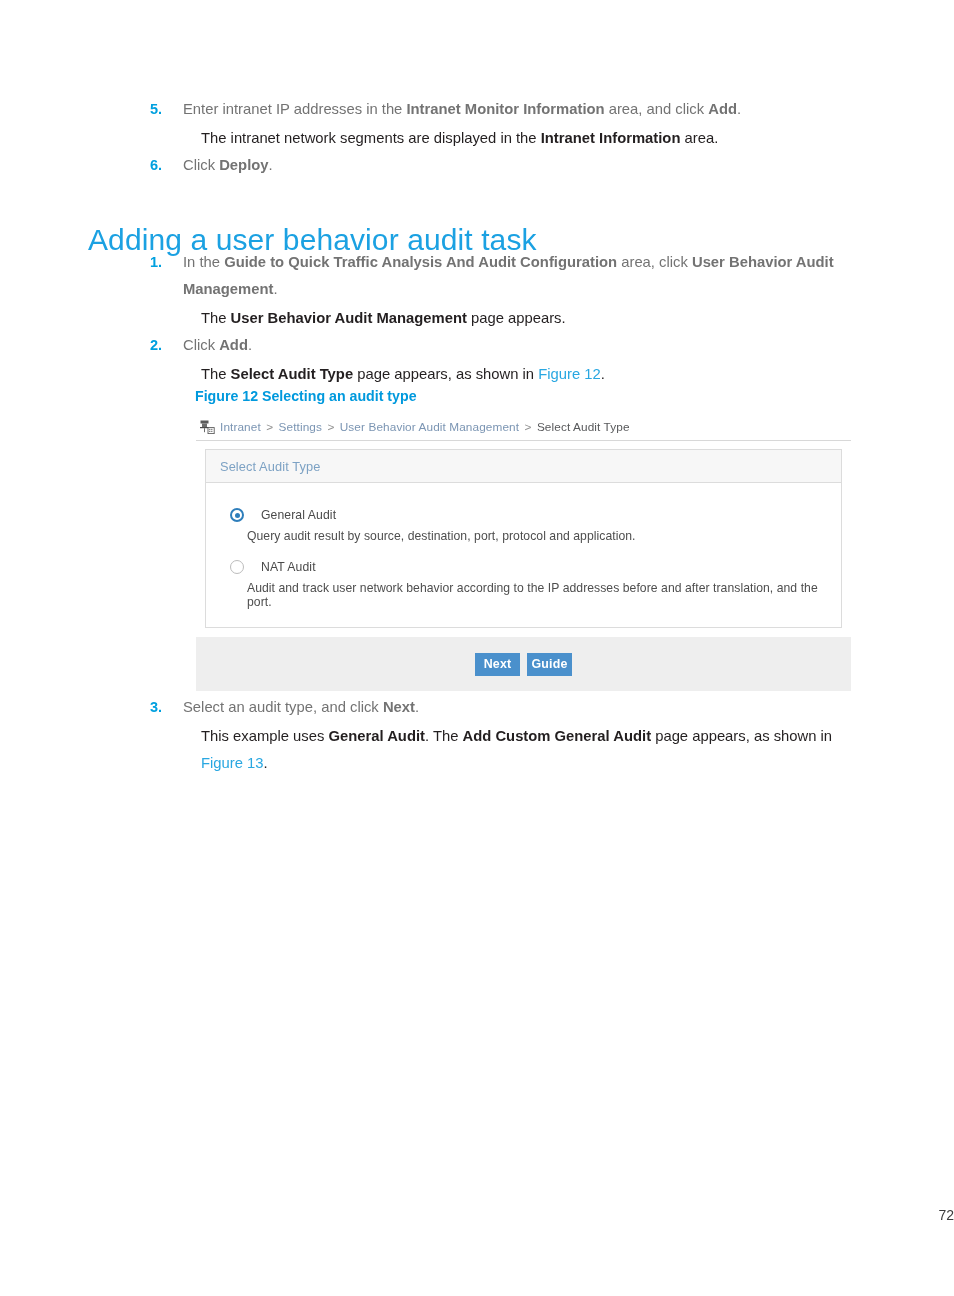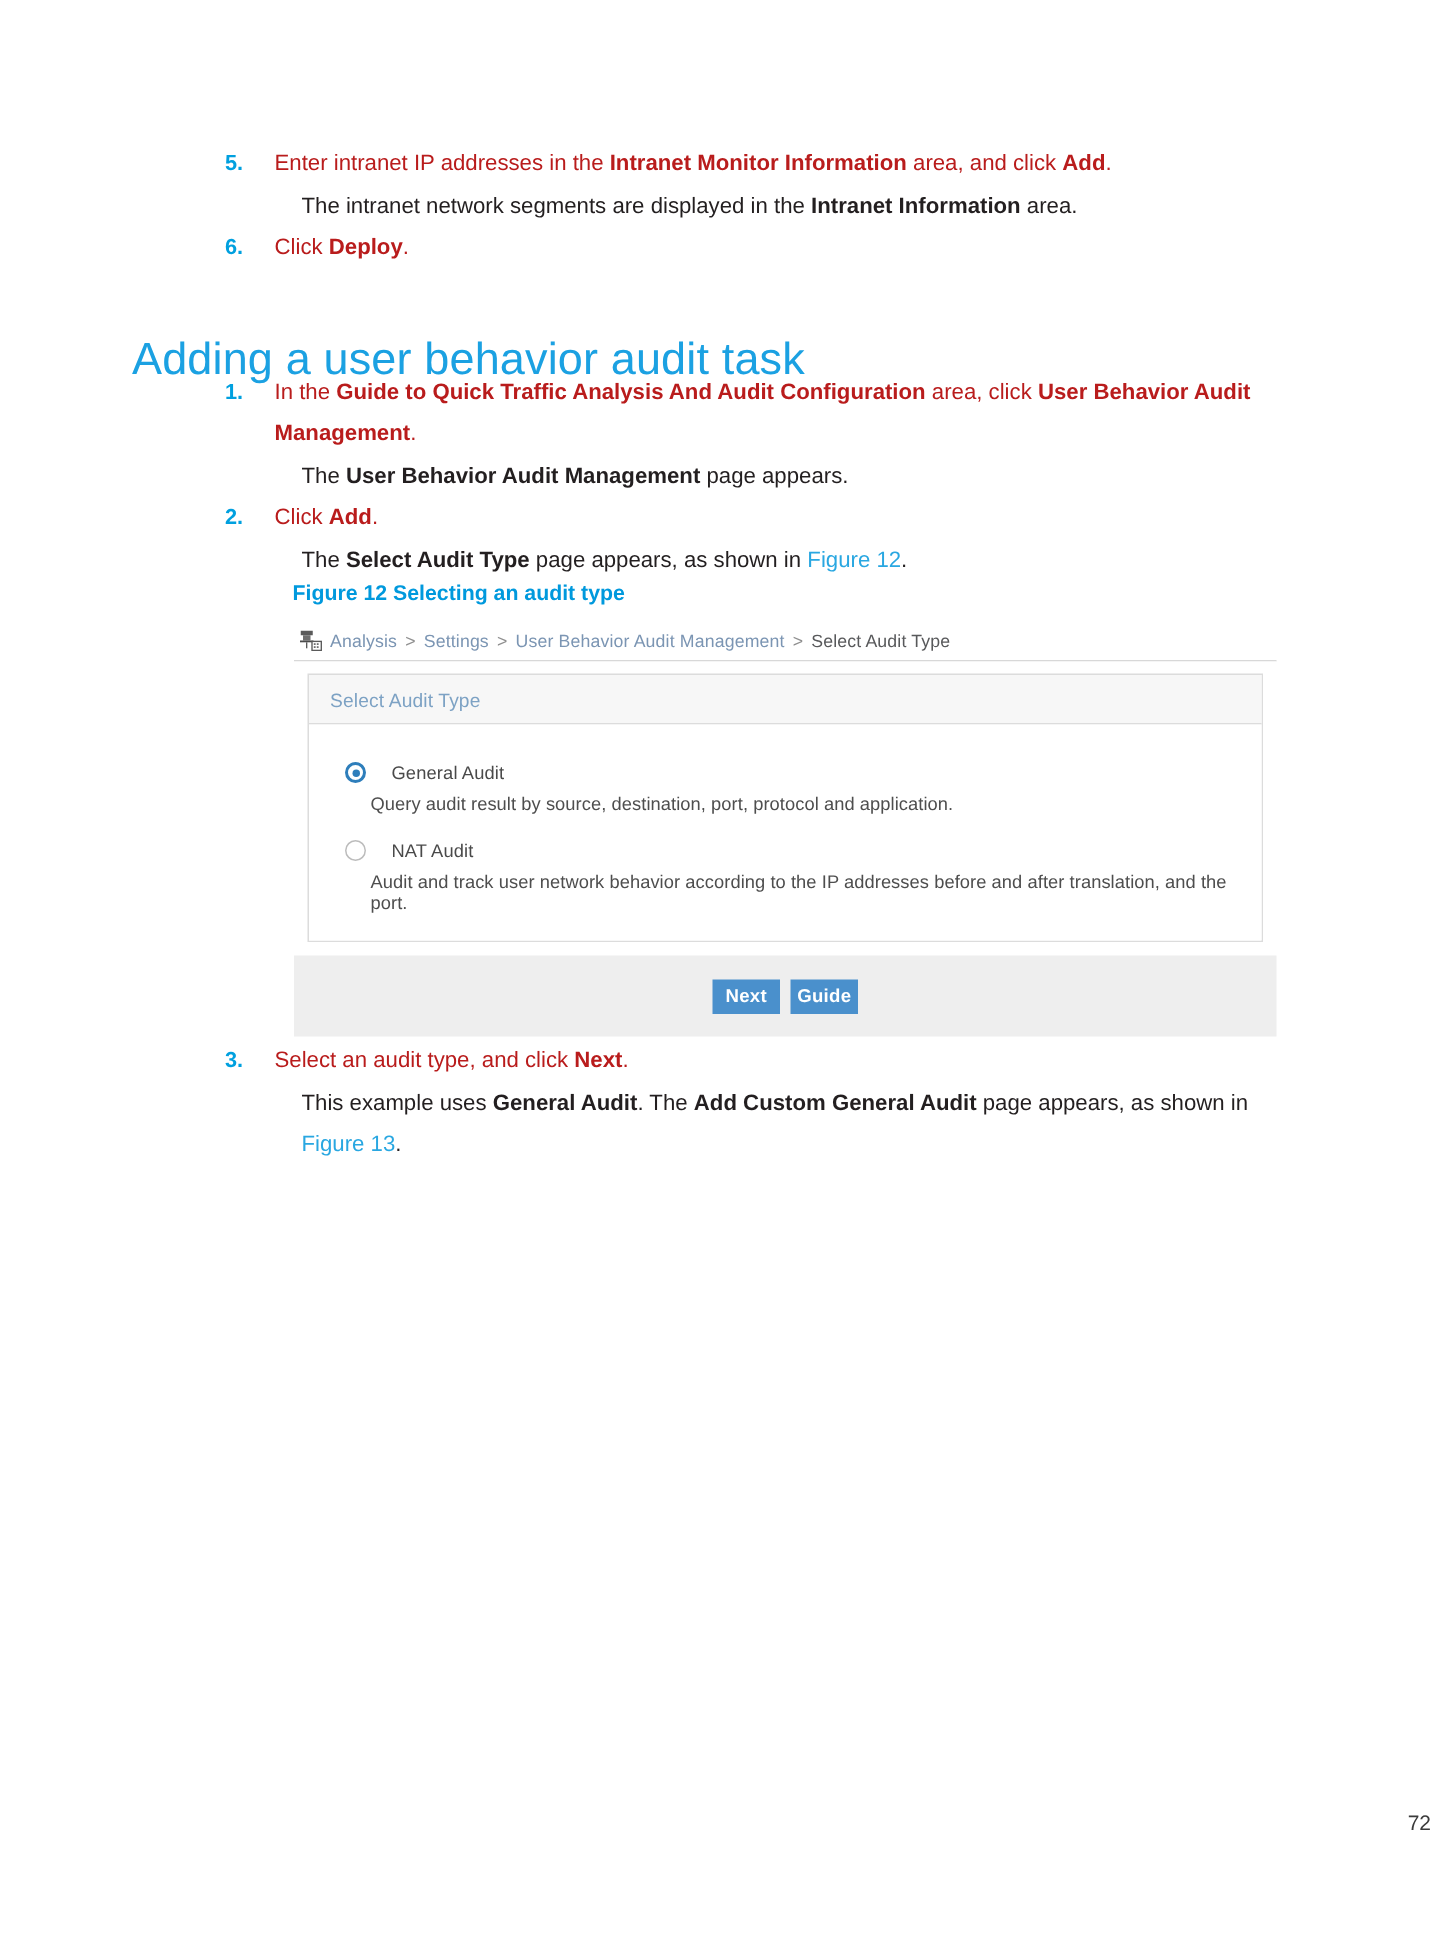--- a/index.html
+++ b/index.html
@@ -40,21 +40,21 @@
     font-size: 14.5px;
     line-height: 27px;
     width: 33px;
     flex: 0 0 33px;
     text-align: left;
   }
   .step-body {
     flex: 1 1 auto;
     font-size: 14.8px;
     line-height: 27px;
-    color: #b91c1c;
+    color: #737373;
   }
   .sub-line {
     margin-left: 51px;
     font-size: 14.8px;
     line-height: 27px;
     color: #231f20;
   }
   b, .b { font-weight: bold; }
   .xref { color: #29a7e1; }
 
@@ -265,21 +265,21 @@
           <rect x="2" y="3.5" width="5" height="3.5" fill="#6e6e6e"></rect>
           <rect x="0" y="7" width="9" height="1.2" fill="#4a4a4a"></rect>
           <rect x="8" y="7.6" width="6.2" height="6" fill="#ffffff" stroke="#5a5a5a" stroke-width="0.9"></rect>
           <rect x="9.2" y="8.8" width="1.2" height="1.2" fill="#6e6e6e"></rect>
           <rect x="11.2" y="8.8" width="1.2" height="1.2" fill="#6e6e6e"></rect>
           <rect x="9.2" y="10.8" width="1.2" height="1.2" fill="#6e6e6e"></rect>
           <rect x="11.2" y="10.8" width="1.2" height="1.2" fill="#6e6e6e"></rect>
           <rect x="4" y="8.2" width="0.9" height="4" fill="#5a5a5a"></rect>
         </svg>
       </span>
-      <span class="crumb-text" id="crumb-text"><span class="crumb-link">Analysis</span><span class="crumb-sep"> &gt; </span><span class="crumb-link">Settings</span><span class="crumb-sep"> &gt; </span><span class="crumb-link">User Behavior Audit Management</span><span class="crumb-sep"> &gt; </span><span class="crumb-current">Select Audit Type</span></span>
+      <span class="crumb-text" id="crumb-text"><span class="crumb-link">Intranet</span><span class="crumb-sep"> &gt; </span><span class="crumb-link">Settings</span><span class="crumb-sep"> &gt; </span><span class="crumb-link">User Behavior Audit Management</span><span class="crumb-sep"> &gt; </span><span class="crumb-current">Select Audit Type</span></span>
     </div>
 
     <div class="panel-wrap">
       <div class="panel">
         <div class="panel-head">
           <span class="panel-title">Select Audit Type</span>
         </div>
         <div class="panel-body">
 
           <div class="radio-row">

